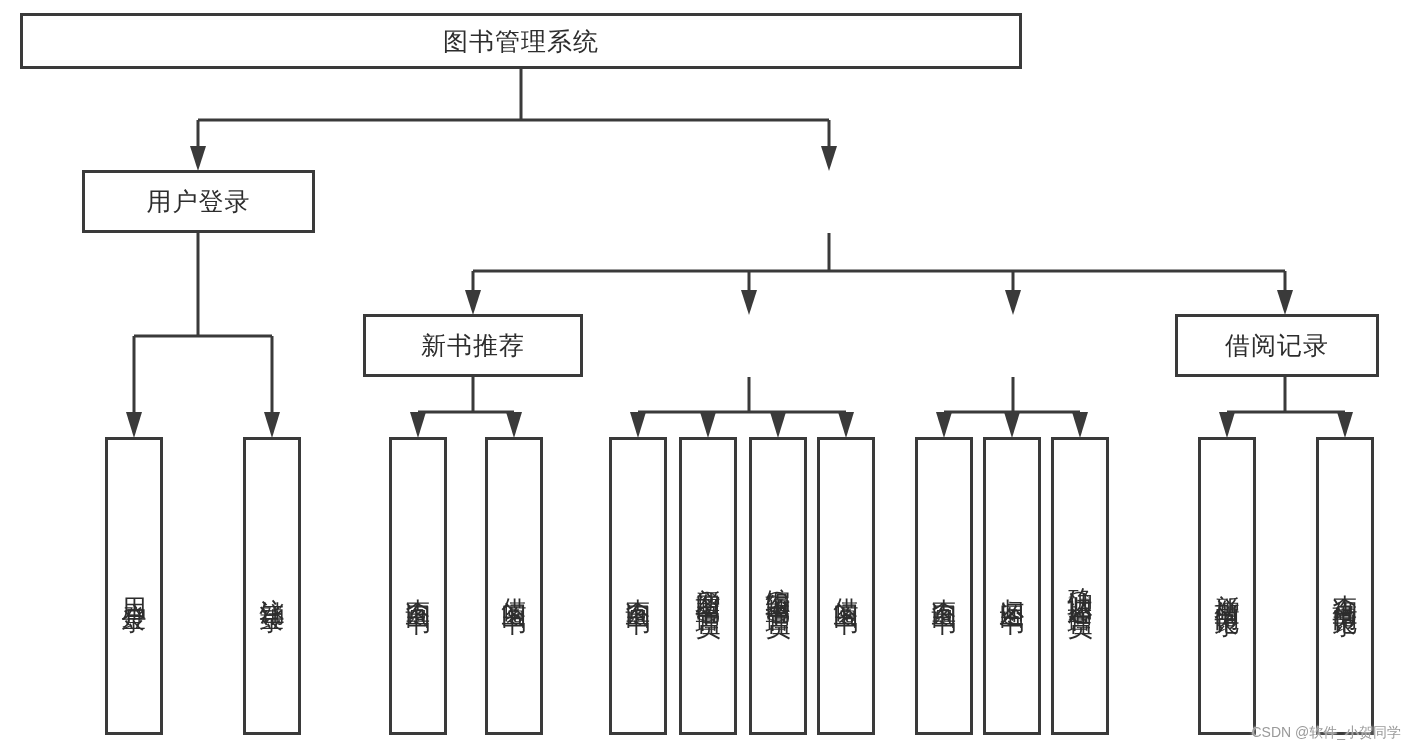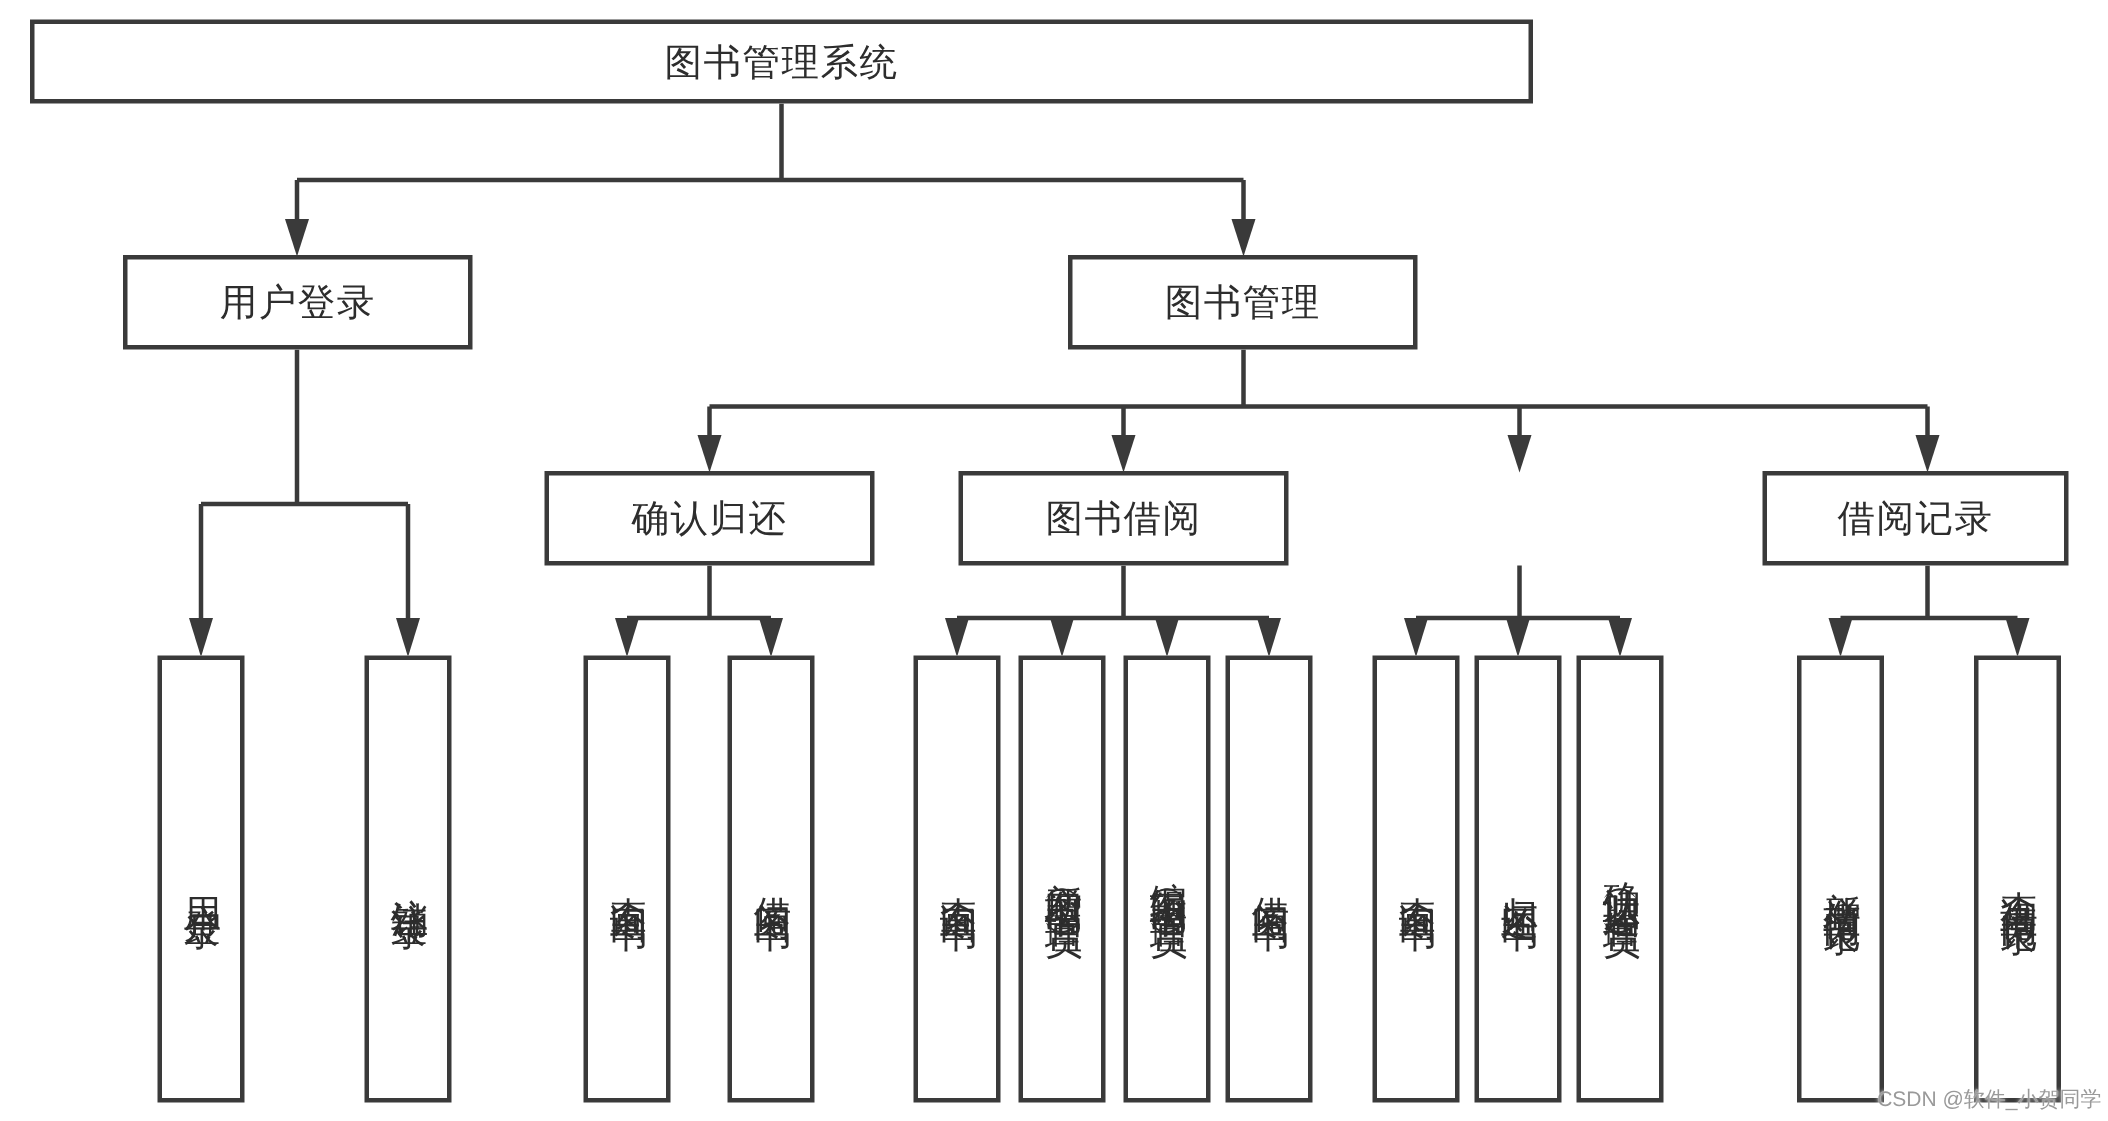--- a/index.html
+++ b/index.html
@@ -94,29 +94,23 @@
     </g>
   </svg>
 
   <div class="node h" style="left:20px;top:13px;width:1002px;height:56px">
     <span>图书管理系统</span>
   </div>
 
   <div class="node h" style="left:82px;top:170px;width:233px;height:63px">
     <span>用户登录</span>
   </div>
-  <div class="node h" style="left:712px;top:170px;width:233px;height:63px">
-    <span>图书管理</span>
-  </div>
 
   <div class="node h" style="left:363px;top:314px;width:220px;height:63px">
-    <span>确认归还</span>
-  </div>
-  <div class="node h" style="left:639px;top:314px;width:220px;height:63px">
-    <span>图书借阅</span>
+    <span>新书推荐</span>
   </div>
   <div class="node h" style="left:1175px;top:314px;width:204px;height:63px">
     <span>借阅记录</span>
   </div>
 
   <div class="node v" style="left:105px;top:437px;width:58px;height:298px">
     <span>用户登录</span>
   </div>
   <div class="node v" style="left:243px;top:437px;width:58px;height:298px">
     <span>注销登录</span>

